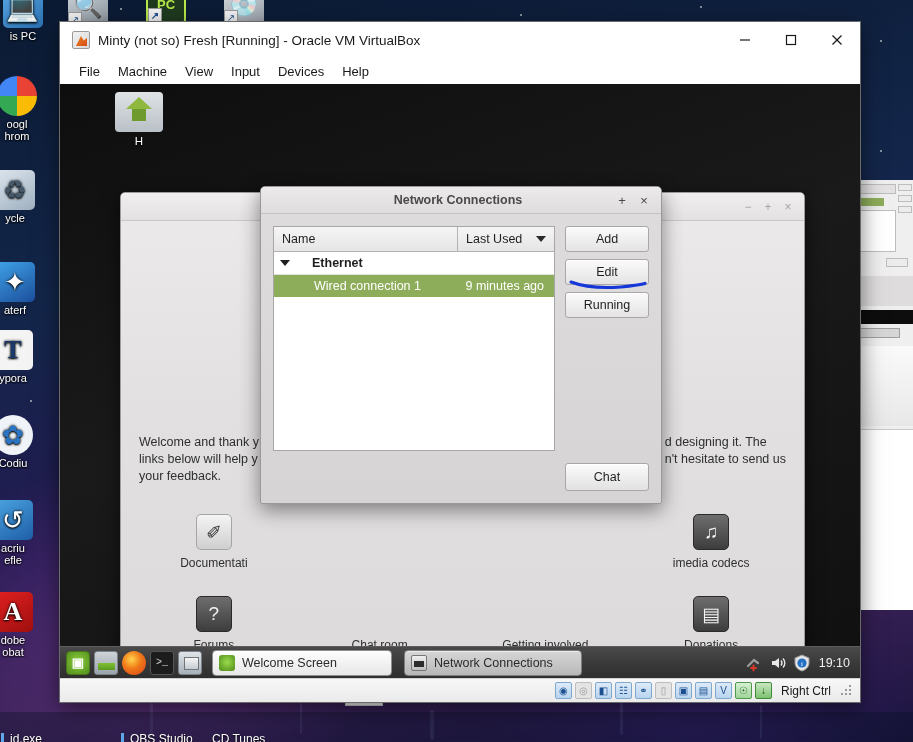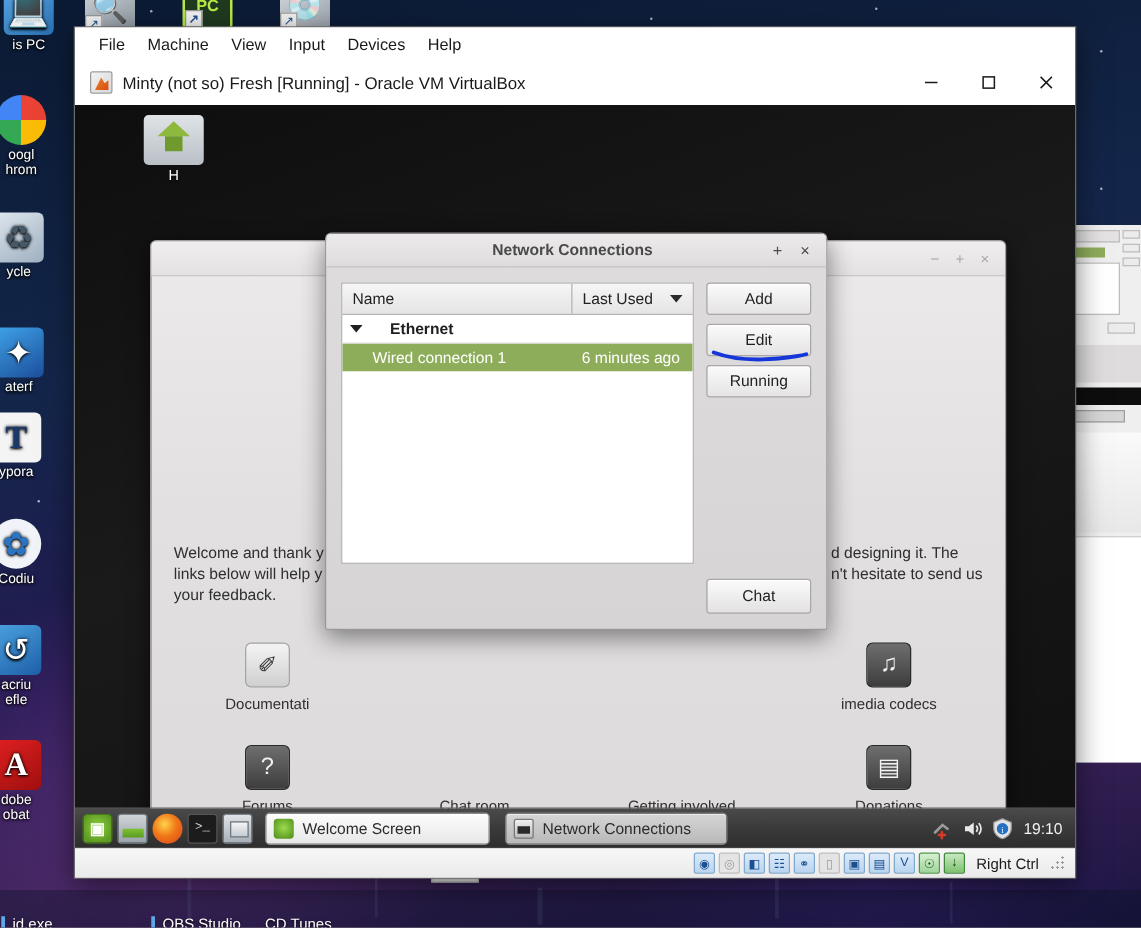--- a/index.html
+++ b/index.html
@@ -382,21 +382,21 @@
   #group-caret {
     width: 0; height: 0;
     border-left: 5px solid transparent; border-right: 5px solid transparent;
     border-top: 6px solid #1f1f1f;
   }
   .conn-row {
     display: flex; align-items: center;
     padding: 4px 10px 4px 24px; font-size: 12.5px;
   }
   .conn-row.selected { background: #8ead5b; color: #fff; }
-  .conn-row .cname { flex: 1 1 auto; }
+  .conn-row .cname { flex: 1 1 auto; margin-left: 16px; }
   .conn-row .clast { width: 96px; text-align: right; }
   #netconn-buttons {
     width: 84px; flex: 0 0 auto;
     display: flex; flex-direction: column; gap: 7px;
   }
   .gbtn {
     height: 26px; border-radius: 3px; font-size: 12.5px; color: #1f1f1f;
     display: flex; align-items: center; justify-content: center;
     background: linear-gradient(180deg,#fbfbfb 0%, #e5e3e3 100%);
     border: 1px solid #a9a7a7;
@@ -520,48 +520,48 @@
     </div>
   </div>
 
   <div style="position:absolute;left:345px;top:690px;font-size:11px;color:#4a4a4a;background:#f0f0f0;padding:1px 5px;border:1px solid #c6c6c6">
     <span>None</span>
   </div>
 </div>
 
 <div id="vbox">
 
+  <div id="vbox-titlebar">
+    <div id="vbox-title-icon"></div>
+    <div id="vbox-title-text">Minty (not so) Fresh [Running] - Oracle VM VirtualBox</div>
+    <div class="winbtn">
+      <svg width="12" height="12" viewBox="0 0 12 12">
+          <line x1="1" y1="6" x2="11" y2="6" stroke="#1a1a1a" stroke-width="1.2"></line>
+        </svg>
+    </div>
+    <div class="winbtn">
+      <svg width="12" height="12" viewBox="0 0 12 12">
+          <rect x="1.5" y="1.5" width="9" height="9" fill="none" stroke="#1a1a1a" stroke-width="1.2"></rect>
+        </svg>
+    </div>
+    <div class="winbtn">
+      <svg width="12" height="12" viewBox="0 0 12 12">
+          <line x1="1.5" y1="1.5" x2="10.5" y2="10.5" stroke="#1a1a1a" stroke-width="1.2"></line>
+          <line x1="10.5" y1="1.5" x2="1.5" y2="10.5" stroke="#1a1a1a" stroke-width="1.2"></line>
+        </svg>
+    </div>
+  </div>
+
   <div id="vbox-menubar">
     <div class="menu-item">File</div>
     <div class="menu-item">Machine</div>
     <div class="menu-item">View</div>
     <div class="menu-item">Input</div>
     <div class="menu-item">Devices</div>
     <div class="menu-item">Help</div>
-  </div>
-
-  <div id="vbox-titlebar">
-    <div id="vbox-title-icon"></div>
-    <div id="vbox-title-text">Minty (not so) Fresh [Running] - Oracle VM VirtualBox</div>
-    <div class="winbtn">
-      <svg width="12" height="12" viewBox="0 0 12 12">
-          <line x1="1" y1="6" x2="11" y2="6" stroke="#1a1a1a" stroke-width="1.2"></line>
-        </svg>
-    </div>
-    <div class="winbtn">
-      <svg width="12" height="12" viewBox="0 0 12 12">
-          <rect x="1.5" y="1.5" width="9" height="9" fill="none" stroke="#1a1a1a" stroke-width="1.2"></rect>
-        </svg>
-    </div>
-    <div class="winbtn">
-      <svg width="12" height="12" viewBox="0 0 12 12">
-          <line x1="1.5" y1="1.5" x2="10.5" y2="10.5" stroke="#1a1a1a" stroke-width="1.2"></line>
-          <line x1="10.5" y1="1.5" x2="1.5" y2="10.5" stroke="#1a1a1a" stroke-width="1.2"></line>
-        </svg>
-    </div>
   </div>
 
   <div id="vm-screen">
     <div id="mint-desktop">
 
       <div id="mint-home-icon">
         <div class="folder"></div>
         <span>H</span>
       </div>
 
@@ -647,21 +647,21 @@
                 <span id="sort-caret"></span>
               </div>
             </div>
             <div id="conn-rows">
               <div id="group-row">
                 <span id="group-caret"></span>
                 <span>Ethernet</span>
               </div>
               <div class="conn-row selected">
                 <span class="cname">Wired connection 1</span>
-                <span class="clast">6 minutes ago</span>
+                <span class="clast">9 minutes ago</span>
               </div>
             </div>
           </div>
 
           <div id="netconn-buttons">
             <div class="gbtn">Add</div>
             <div class="gbtn" id="btn-edit">
               <span>Edit</span>
               <svg class="annot" viewBox="0 0 90 20">
                 <path d="M8 11 C 24 17, 48 18, 74 14 C 78 13.4, 80 13, 82 12.4" fill="none" stroke="#1536d8" stroke-width="3.1" stroke-linecap="round"></path>

